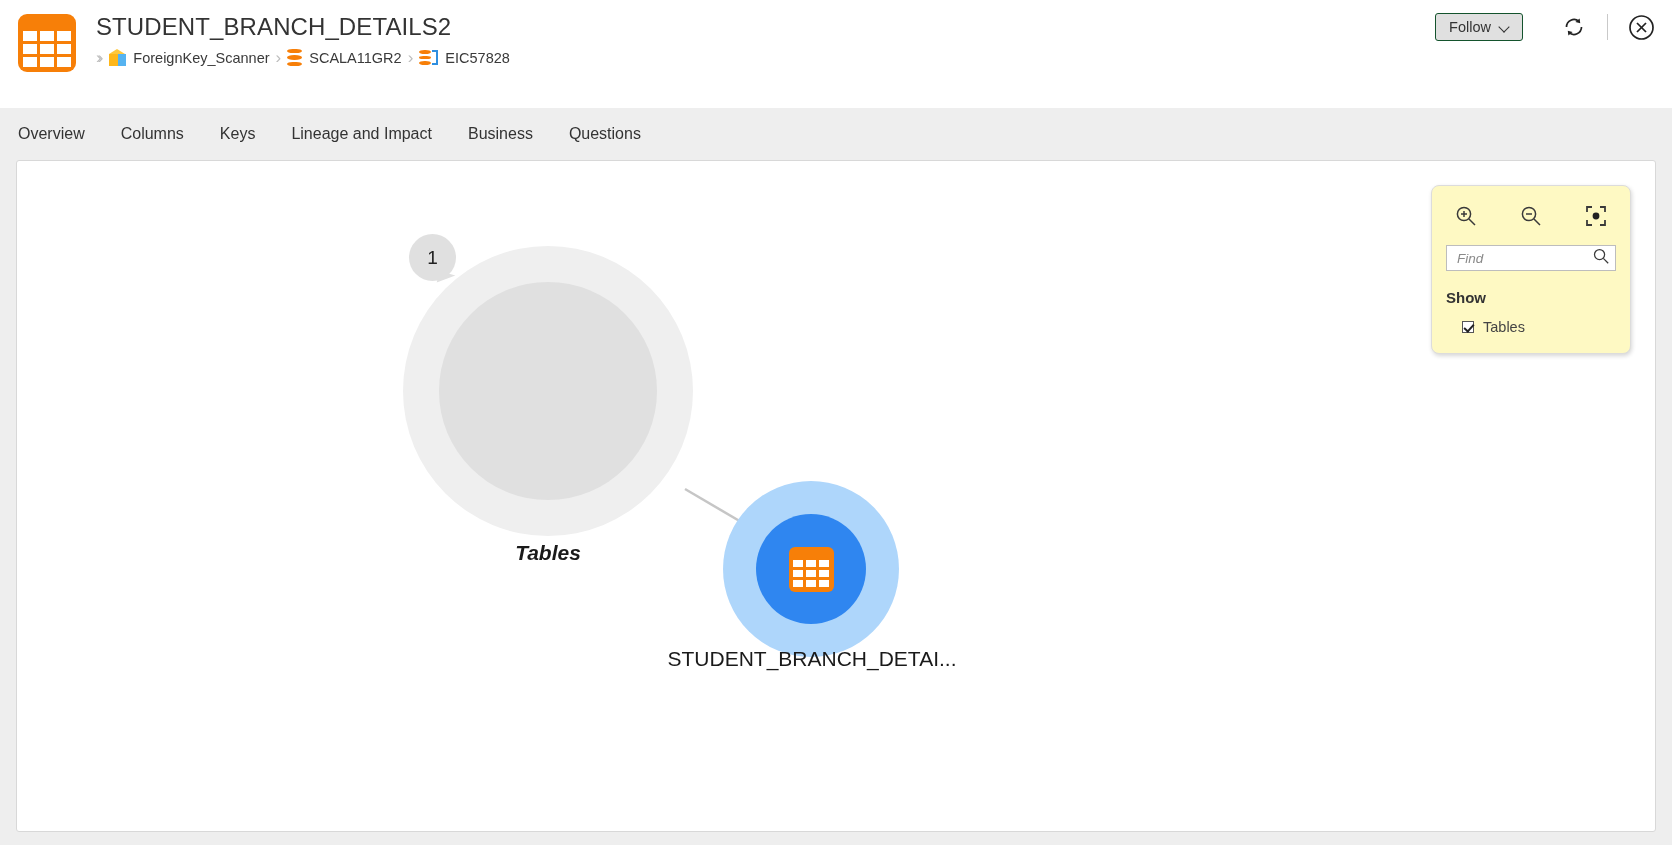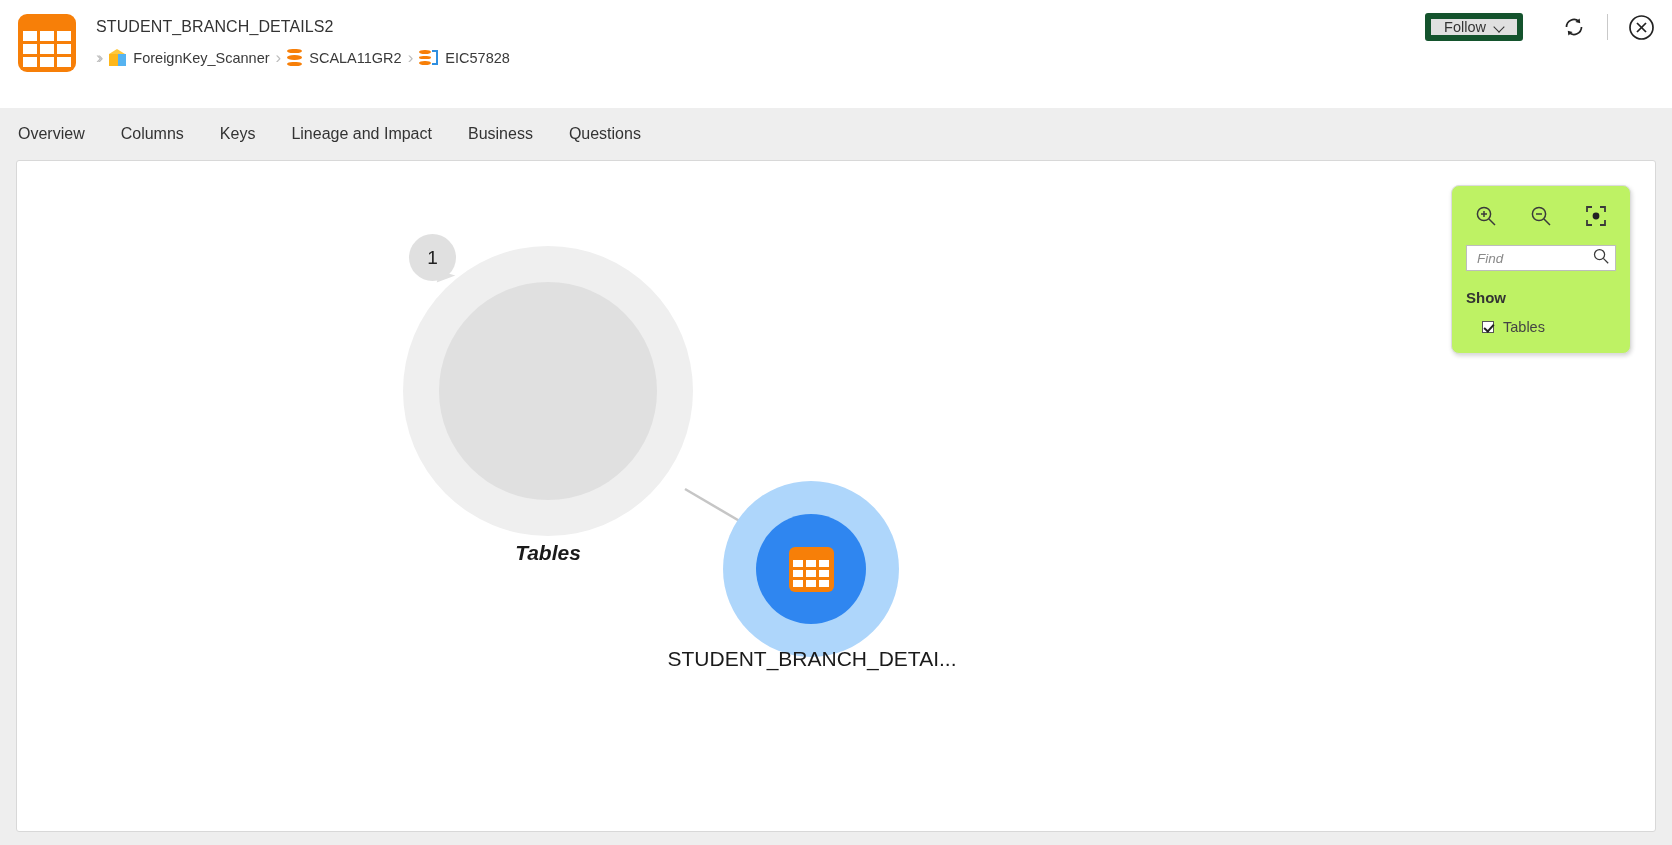--- a/index.html
+++ b/index.html
@@ -35,21 +35,21 @@
   .table-icon-lg .ti-head { height:9px; }
   .table-icon-lg .ti-row { display:flex; gap:3px; flex:1; }
   .table-icon-lg .ti-cell { flex:1; background:#fff; }
 
   .title-block { margin-left:20px; padding-top:0; }
   .biz-title {
     font-style:italic; font-size:19px; color:#555;
     line-height:26px;
   }
   .obj-title {
-    font-size:16px; color:#333; line-height:30px;
+    font-size:24px; color:#333; line-height:30px;
     letter-spacing:.1px;
   }
 
   .breadcrumb {
     display:flex; align-items:center;
     margin-top:7px; font-size:14.5px; color:#444;
     gap:6px;
   }
   .bc-chev { color:#bdbdbd; font-size:17px; line-height:1; }
   .bc-chev.dbl { letter-spacing:-4px; margin-right:4px; }
@@ -73,21 +73,21 @@
   .ic-dbcol .stack i { display:block; height:3.6px; background:#f77f08; border-radius:50%/60%; }
   .ic-dbcol .brk { position:absolute; right:0; top:1px; width:6px; height:15px;
      border:2.5px solid #2f8fe0; border-left:none; }
 
   
   .header-right {
     position:absolute; right:16px; top:12px;
     display:flex; align-items:center; gap:0;
   }
   .follow-btn {
-    background:#e0e0e0; border:6px solid #14532d;
+    background:#e0e0e0; border:1px solid #14532d;
     border-radius:3px; height:28px; padding:0 13px;
     font-size:14.5px; color:#333;
     display:flex; align-items:center; gap:9px;
     cursor:pointer;
   }
   .caret-dn { width:9px; height:9px; position:relative; }
   .caret-dn:after { content:""; position:absolute; left:0; top:0;
     width:7px; height:7px; border-right:1.6px solid #333; border-bottom:1.6px solid #333;
     transform:rotate(45deg); }
   .hdr-sep { width:1px; height:26px; background:#c9c9c9; margin:0 18px; }
@@ -197,22 +197,22 @@
   .table-icon-md .ti-cell { flex:1; background:#fff; }
 
   .table-node-label {
     position:absolute; left:590px; top:486px; width:410px;
     text-align:center; font-size:21px; color:#1a1a1a;
   }
 
   
   .gc-panel {
     position:absolute; right:24px; top:24px;
-    width:180px;
-    background:#bef264;
+    width:200px;
+    background:#fef9c3;
     border:1px solid #dcdcdc;
     border-radius:8px;
     box-shadow:1px 2px 4px rgba(0,0,0,.16);
     padding:14px 14px 18px 14px;
   }
   .gc-tools { display:flex; justify-content:space-between; padding:0 4px 0 4px; }
   .gc-tool { width:32px; height:32px; display:flex; align-items:center; justify-content:center; cursor:pointer; }
   .gc-find {
     margin-top:13px; height:26px;
     background:#fff; border:1px solid #bdbdbd;

